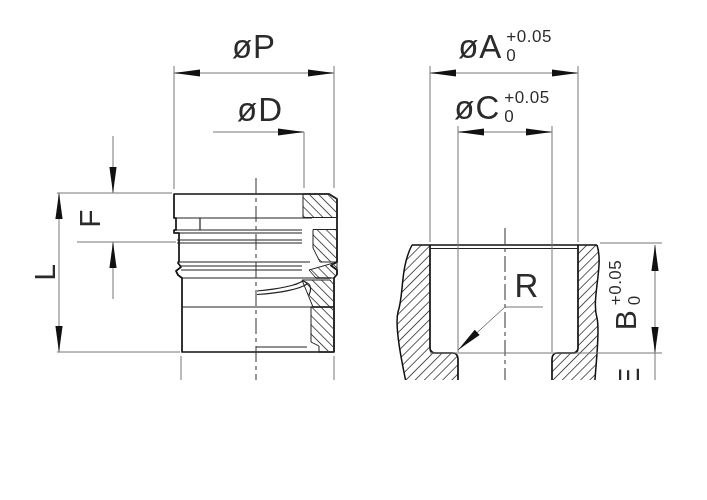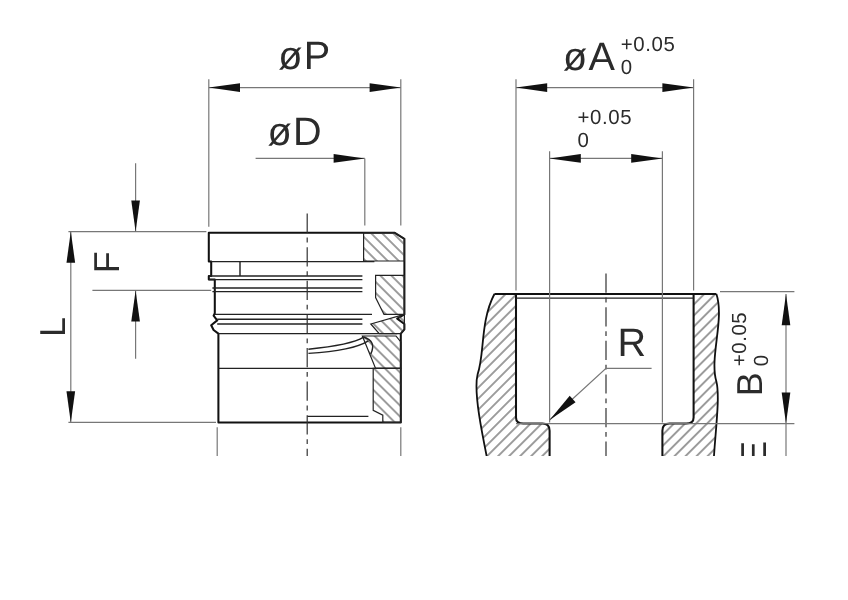--- a/index.html
+++ b/index.html
@@ -168,42 +168,43 @@
 
     <g>
       <path d="M543,307 H505 L458,350" marker-end="url(#arrow)"></path>
     </g>
   </g>
 </svg>
 
 <div class="lbl" style="left:254px;top:46px">
   <span>øP</span>
 </div>
-<div class="lbl" style="left:246px;top:109px">
+<div class="lbl" style="left:260px;top:109px">
   <span>øD</span>
 </div>
 <div class="lbl mid rot" style="left:90px;top:218px">
   <span>F</span>
 </div>
 <div class="lbl mid rot" style="left:45px;top:272px">
   <span>L</span>
 </div>
 <div class="lbl" style="left:527px;top:285px">
   <span>R</span>
 </div>
 
-<div class="lbl tol-group" style="left:516px;top:47px">
+<div class="lbl tol-group" style="left:505px;top:47px">
   <span>øA</span>
   <span class="tol">
     <span>+0.05</span>
     <span>0</span>
   </span>
 </div>
 
 <div class="lbl tol-group" style="left:502px;top:108px">
+  <span>øC</span>
   <span class="tol">
     <span>+0.05</span>
     <span>0</span>
   </span>
 </div>
 
 <div class="lbl mid rot tol-group" style="left:626px;top:295px">
   <span>B</span>
   <span class="tol">
     <span>+0.05</span>

